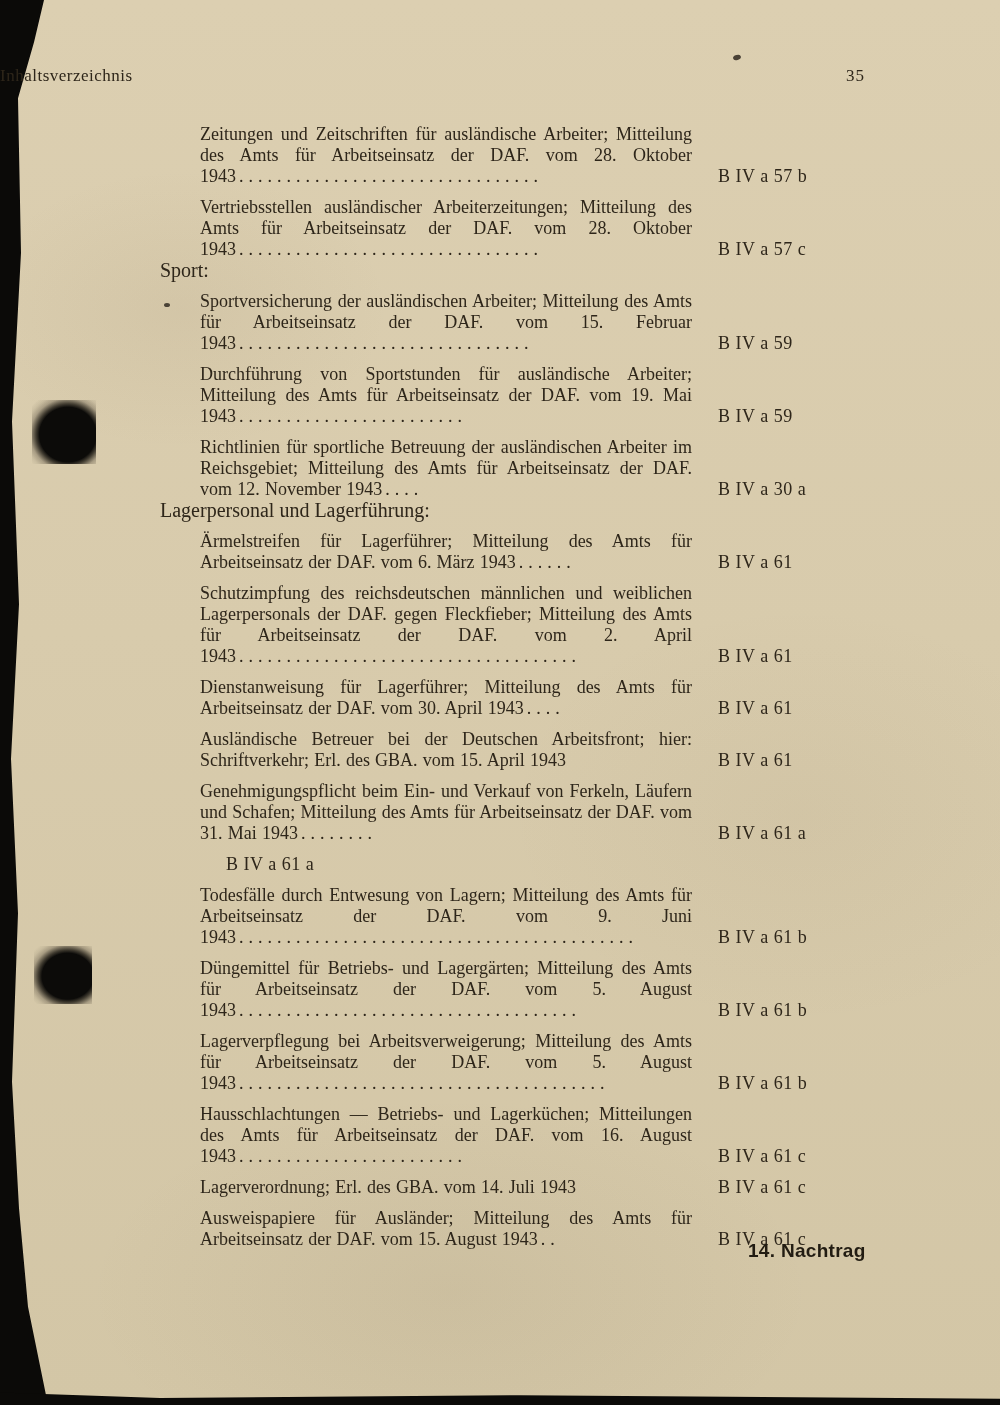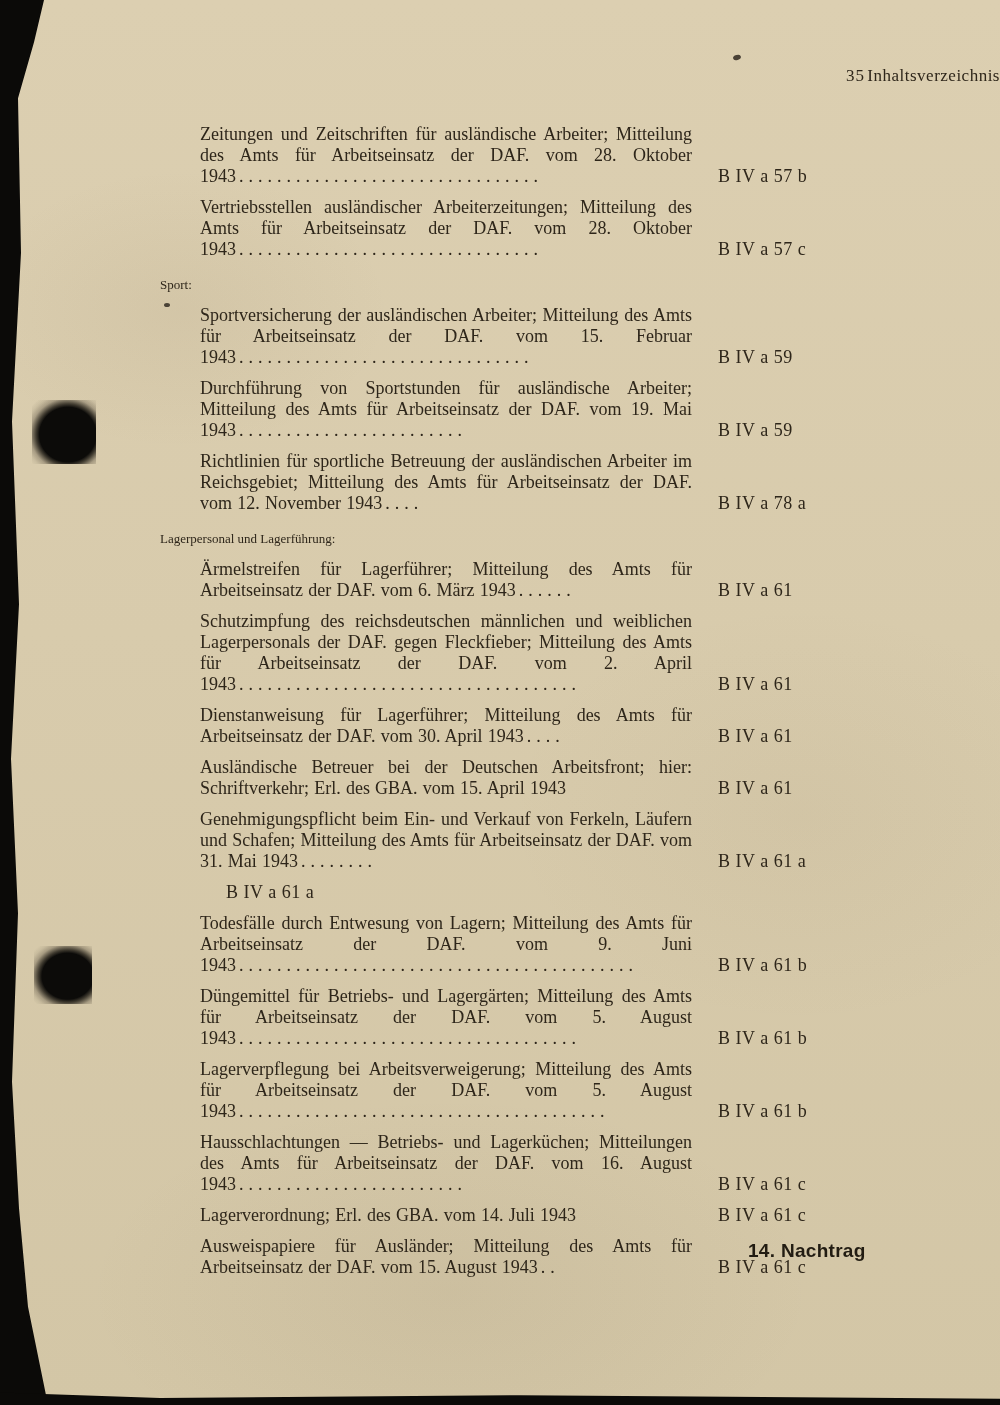--- a/index.html
+++ b/index.html
@@ -43,31 +43,31 @@
     left:34px; top:946px; width:58px; height:58px;
     background: radial-gradient(ellipse at 58% 52%, #0c0b09 0 54%, rgba(40,36,28,0.85) 62%, rgba(110,100,82,0.45) 74%, rgba(150,140,115,0.22) 84%, transparent 93%);
   }
 
   .speck { position:absolute; background:#4a4236; border-radius:50%; }
   .speck-1 { left:733px; top:55px; width:8px; height:5px; transform:rotate(-15deg); }
   .speck-2 { left:164px; top:303px; width:6px; height:4px; }
 
   .header-title {
     position:absolute; top:66px; left:0; width:100%;
-    text-align:right; font-size:17px; letter-spacing:0.5px;
+    text-align:left; font-size:17px; letter-spacing:0.5px;
   }
   .page-number {
     position:absolute; top:66px; left:846px; font-size:17px; letter-spacing:1px;
   }
 
   .toc {
     position:absolute; top:114px; left:160px; width:708px;
   }
   .sec-heading {
-    font-size:13px; line-height:21px; margin-top:14px;
+    font-size:20px; line-height:21px; 
   }
   .entry {
     display:flex; align-items:flex-end;
     margin-left:40px; margin-top:10px;
   }
   .entry-text {
     flex:0 0 492px; width:492px;
     font-size:18px; line-height:21px;
     text-align:justify;
     word-spacing:0.04em;
@@ -117,21 +117,21 @@
       <div class="entry">
         <div class="entry-text">Sportversicherung der ausländischen Arbeiter; Mitteilung des Amts für Arbeitseinsatz der DAF. vom 15. Februar 1943<span class="dots">...............................</span></div>
         <div class="entry-ref">B IV a 59</div>
       </div>
       <div class="entry">
         <div class="entry-text">Durchführung von Sportstunden für ausländische Arbeiter; Mitteilung des Amts für Arbeitseinsatz der DAF. vom 19. Mai 1943<span class="dots">........................</span></div>
         <div class="entry-ref">B IV a 59</div>
       </div>
       <div class="entry">
         <div class="entry-text">Richtlinien für sportliche Betreuung der ausländischen Arbeiter im Reichsgebiet; Mitteilung des Amts für Arbeitseinsatz der DAF. vom 12. November 1943<span class="dots">....</span></div>
-        <div class="entry-ref">B IV a 78 a</div>
+        <div class="entry-ref">B IV a 30 a</div>
       </div>
       <div class="sec-heading">Lagerpersonal und Lagerführung:</div>
       <div class="entry">
         <div class="entry-text">Ärmelstreifen für Lagerführer; Mitteilung des Amts für Arbeitseinsatz der DAF. vom 6. März 1943<span class="dots">......</span></div>
         <div class="entry-ref">B IV a 61</div>
       </div>
       <div class="entry">
         <div class="entry-text">Schutzimpfung des reichsdeutschen männlichen und weiblichen Lagerpersonals der DAF. gegen Fleckfieber; Mitteilung des Amts für Arbeitseinsatz der DAF. vom 2. April 1943<span class="dots">....................................</span></div>
         <div class="entry-ref">B IV a 61</div>
       </div>

